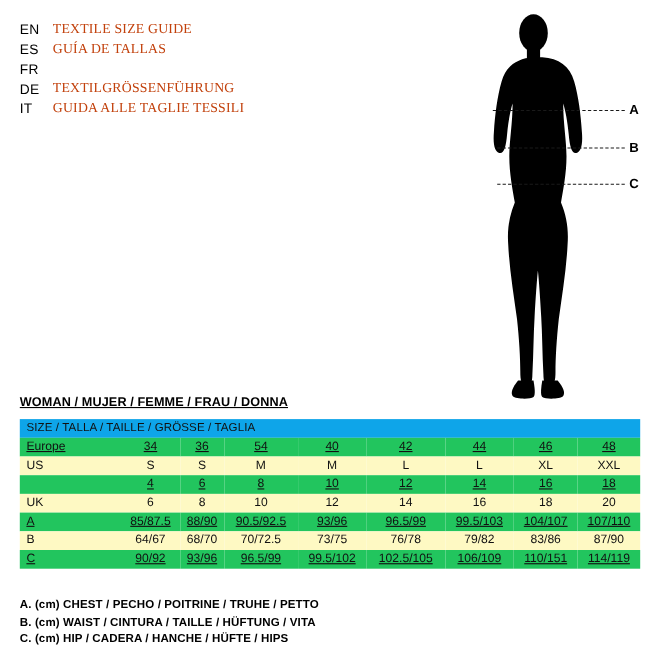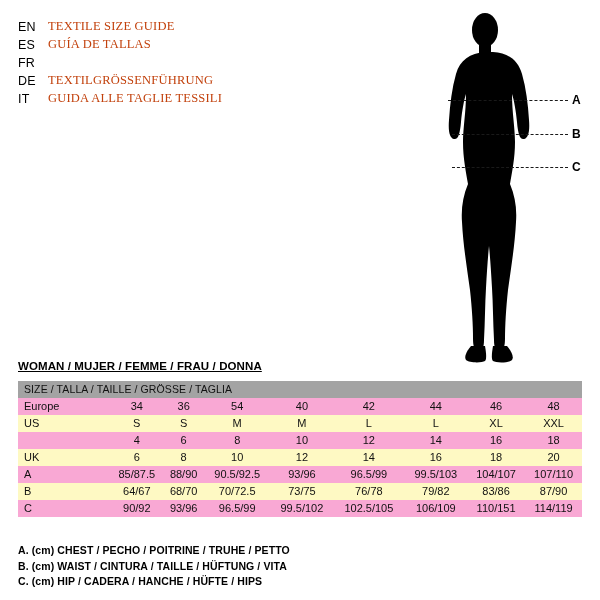--- a/index.html
+++ b/index.html
@@ -96,29 +96,30 @@
     line-height: 17px;
     text-align: center;
     color: #111;
   }
   table.size-table td.rowlabel {
     text-align: left;
     padding-left: 6px;
     width: 86px;
   }
   tr.header-row td {
-    background: #a3a3a3;
+    background: #0ea5e9;
     font-size: 10.5px;
     font-weight: normal;
     text-align: left;
     padding-left: 6px;
     letter-spacing: 0.1px;
   }
   tr.shade td {
-    background: #f9a8d4;
+    background: #22c55e;
+    text-decoration: underline;
   }
   tr.plain td {
     background: #fef9c3;
   }
 
   
   .notes {
     position: absolute;
     left: 18px;
     top: 543px;

